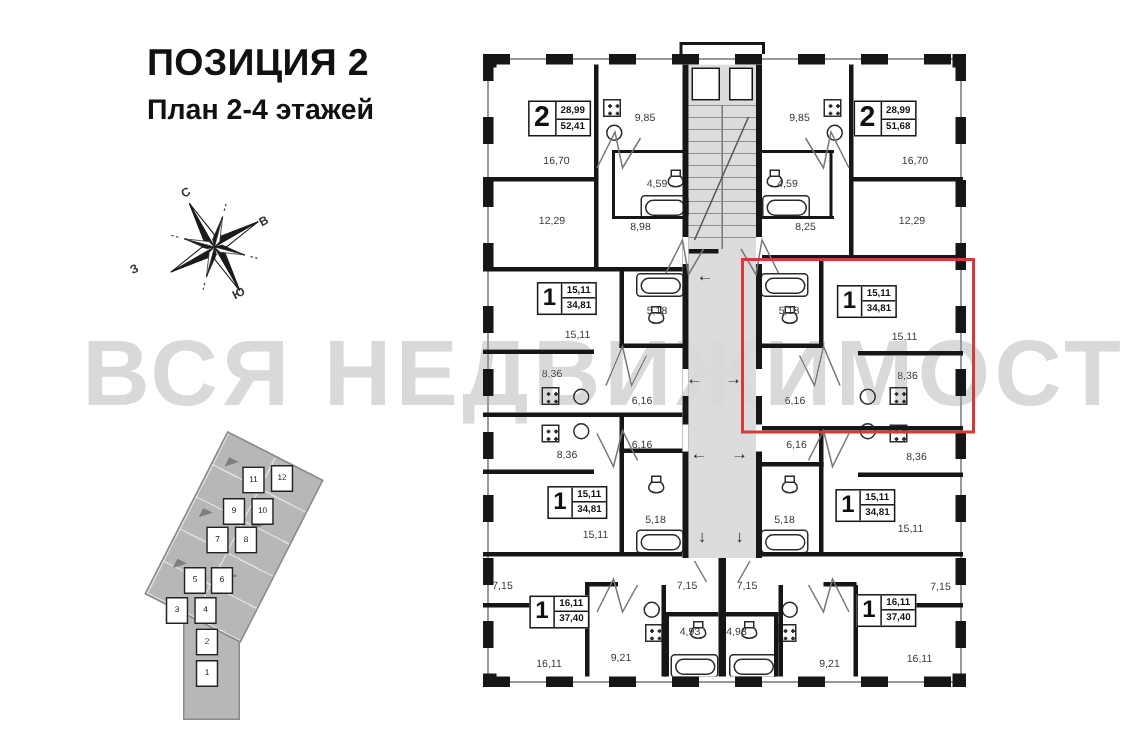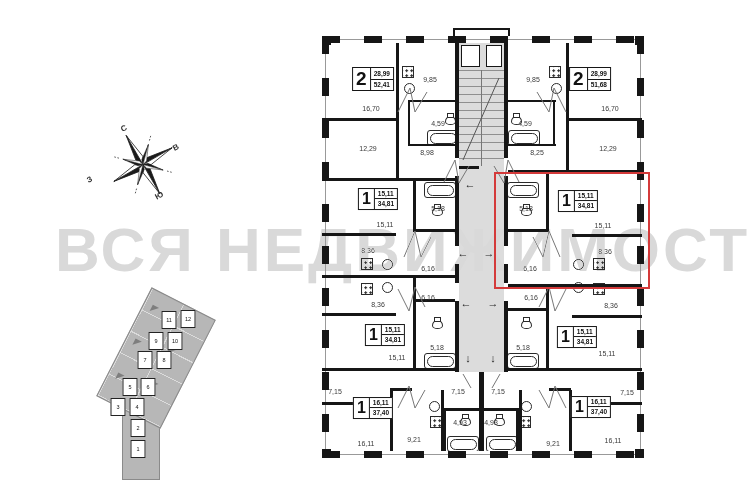--- a/index.html
+++ b/index.html
@@ -60,20 +60,22 @@
   .tri{position:absolute;width:0;height:0;border-left:7px solid #7e7e7e;border-bottom:7px solid transparent;}
   .site-block{position:absolute;width:13px;height:16px;background:#fff;border:1px solid #222;
               font-size:5.5px;color:#111;display:flex;align-items:center;justify-content:center;
               transform:translate(-50%,-50%);z-index:6;}
 </style>
 </head>
 <body>
 
 <div class="stage">
 
+  <div class="abs title">ПОЗИЦИЯ 2</div>
+  <div class="abs subtitle">План 2-4 этажей</div>
 
   <div class="abs compass">
     <svg width="80" height="84" viewBox="-50 -52 100 104">
       <g transform="translate(0,2) rotate(-30)" stroke="#1a1a1a" stroke-width="0.9" fill="none">
         <g id="ray-main">
           <polygon points="0,-42 0,0 -5,-9" fill="#1a1a1a"></polygon>
           <polygon points="0,-42 0,0 5,-9" fill="#ffffff"></polygon>
         </g>
         <g transform="rotate(90)">
             <polygon points="0,-42 0,0 -5,-9" fill="#1a1a1a"></polygon>

